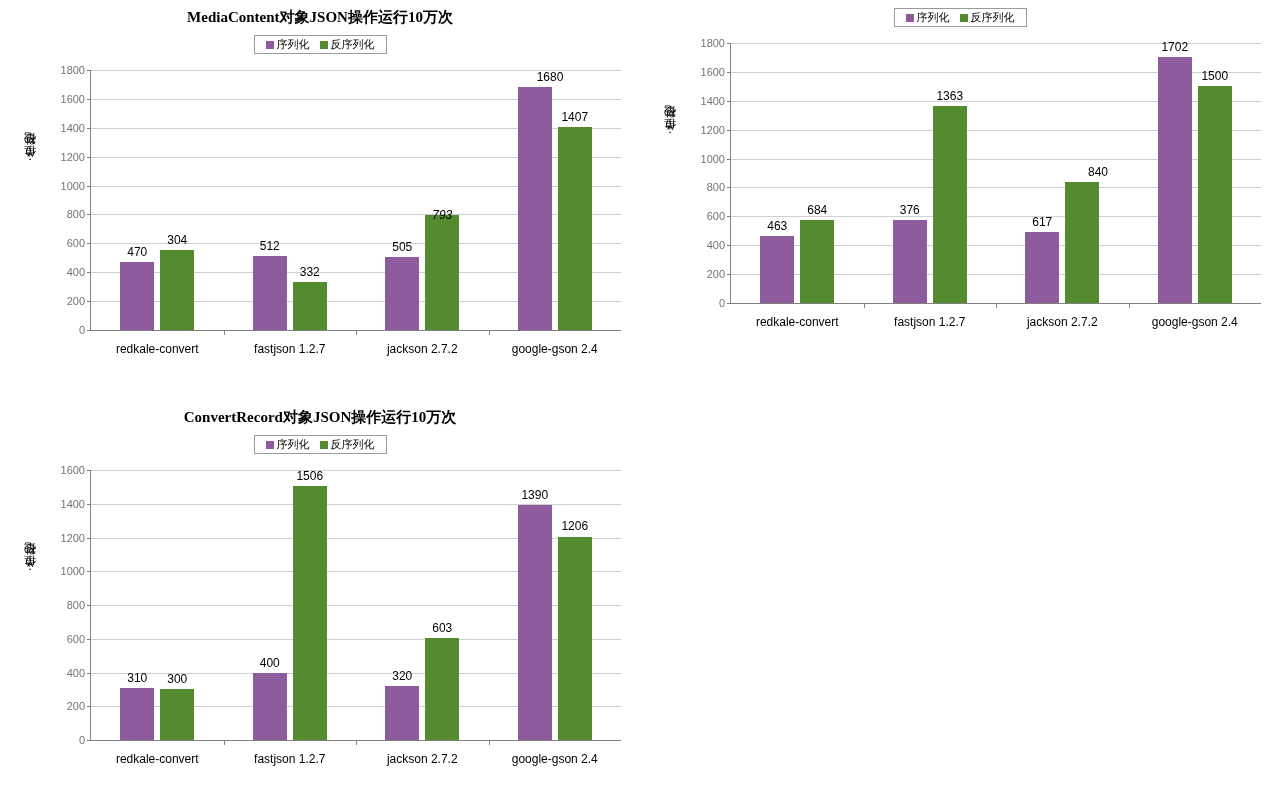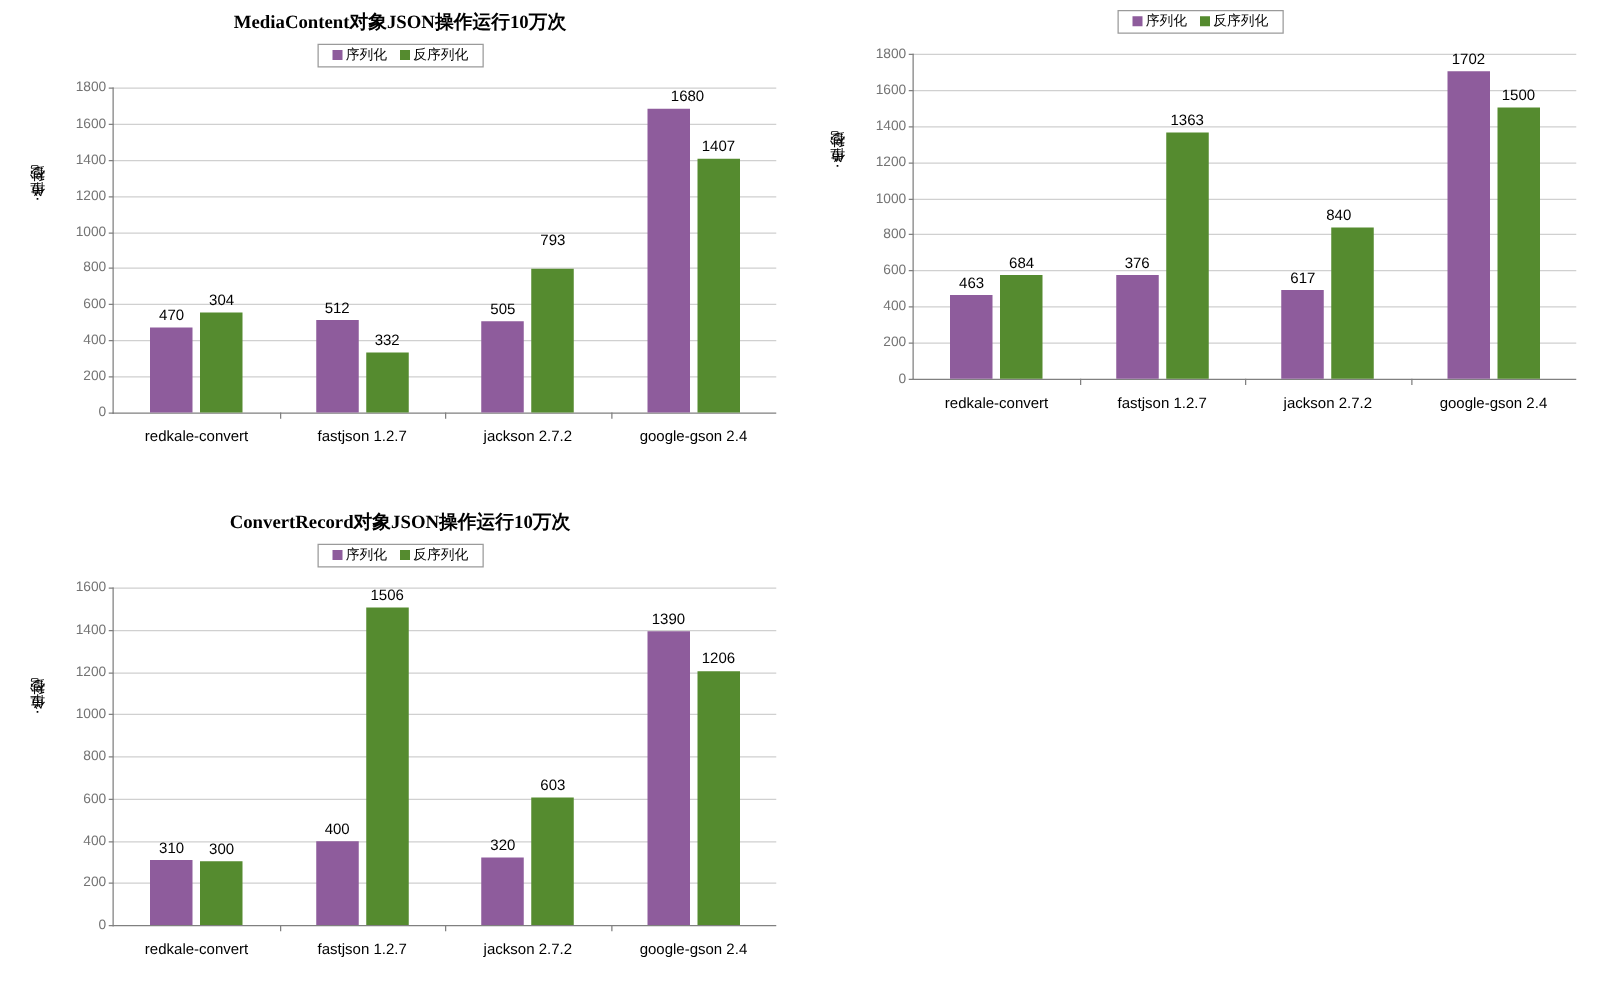--- a/index.html
+++ b/index.html
@@ -175,21 +175,21 @@
         <div class="cat-label" style="left: 198.75px; top: 272px;">fastjson 1.2.7</div>
         <div class="bar" style="left: 161.75px; width: 34px; height: 73.9556px; background: rgb(142, 92, 156);"></div>
         <div class="bar-value" style="left: 178.75px; top: 169.044px;">512</div>
         <div class="bar" style="left: 201.75px; width: 34px; height: 47.9556px; background: rgb(85, 139, 47);"></div>
         <div class="bar-value" style="left: 218.75px; top: 195.044px;">332</div>
         <div class="cat-sep" style="left: 265px;"></div>
         <div class="cat-label" style="left: 331.25px; top: 272px;">jackson 2.7.2</div>
         <div class="bar" style="left: 294.25px; width: 34px; height: 72.9444px; background: rgb(142, 92, 156);"></div>
         <div class="bar-value" style="left: 311.25px; top: 170.056px;">505</div>
         <div class="bar" style="left: 334.25px; width: 34px; height: 114.544px; background: rgb(85, 139, 47);"></div>
-        <div class="bar-value" style="left: 351.25px; top: 115px;">793</div>
+        <div class="bar-value" style="left: 351.25px; top: 138px; font-style: italic;">793</div>
         <div class="cat-sep" style="left: 397.5px;"></div>
         <div class="cat-label" style="left: 463.75px; top: 272px;">google-gson 2.4</div>
         <div class="bar" style="left: 426.75px; width: 34px; height: 242.667px; background: rgb(142, 92, 156);"></div>
         <div class="bar-value" style="left: 459px; top: 0.333333px;">1680</div>
         <div class="bar" style="left: 466.75px; width: 34px; height: 203.233px; background: rgb(85, 139, 47);"></div>
         <div class="bar-value" style="left: 483.75px; top: 39.7667px;">1407</div>
       </div>
   </div>
 </div>
 
@@ -243,21 +243,21 @@
         <div class="cat-label" style="left: 198.75px; top: 272px;">fastjson 1.2.7</div>
         <div class="bar" style="left: 161.75px; width: 34px; height: 83.2px; background: rgb(142, 92, 156);"></div>
         <div class="bar-value" style="left: 178.75px; top: 159.8px;">376</div>
         <div class="bar" style="left: 201.75px; width: 34px; height: 196.878px; background: rgb(85, 139, 47);"></div>
         <div class="bar-value" style="left: 218.75px; top: 46.1222px;">1363</div>
         <div class="cat-sep" style="left: 265px;"></div>
         <div class="cat-label" style="left: 331.25px; top: 272px;">jackson 2.7.2</div>
         <div class="bar" style="left: 294.25px; width: 34px; height: 70.6333px; background: rgb(142, 92, 156);"></div>
         <div class="bar-value" style="left: 311.25px; top: 172.367px;">617</div>
         <div class="bar" style="left: 334.25px; width: 34px; height: 121.333px; background: rgb(85, 139, 47);"></div>
-        <div class="bar-value" style="left: 340px; top: 121.667px;">840</div>
+        <div class="bar-value" style="left: 367px; top: 121.667px;">840</div>
         <div class="cat-sep" style="left: 397.5px;"></div>
         <div class="cat-label" style="left: 463.75px; top: 272px;">google-gson 2.4</div>
         <div class="bar" style="left: 426.75px; width: 34px; height: 245.844px; background: rgb(142, 92, 156);"></div>
         <div class="bar-value" style="left: 443.75px; top: -2.84444px;">1702</div>
         <div class="bar" style="left: 466.75px; width: 34px; height: 216.667px; background: rgb(85, 139, 47);"></div>
         <div class="bar-value" style="left: 483.75px; top: 26.3333px;">1500</div>
       </div>
   </div>
 </div>
 

